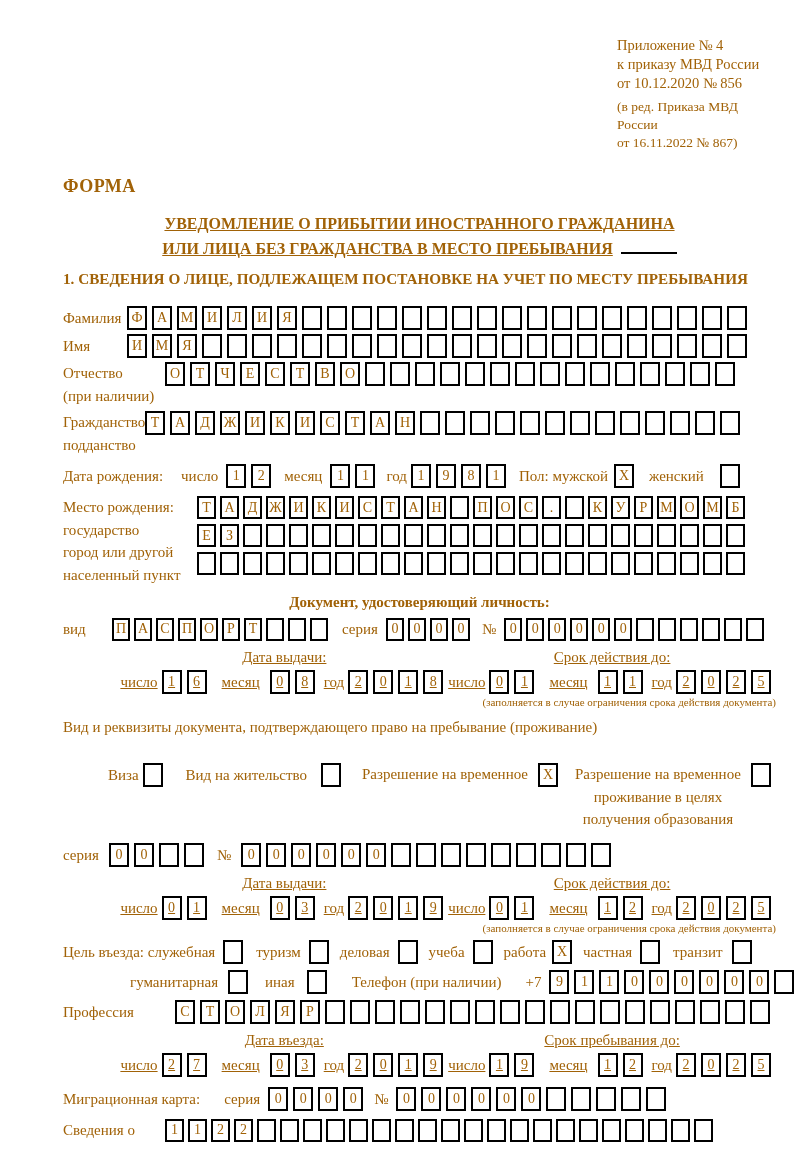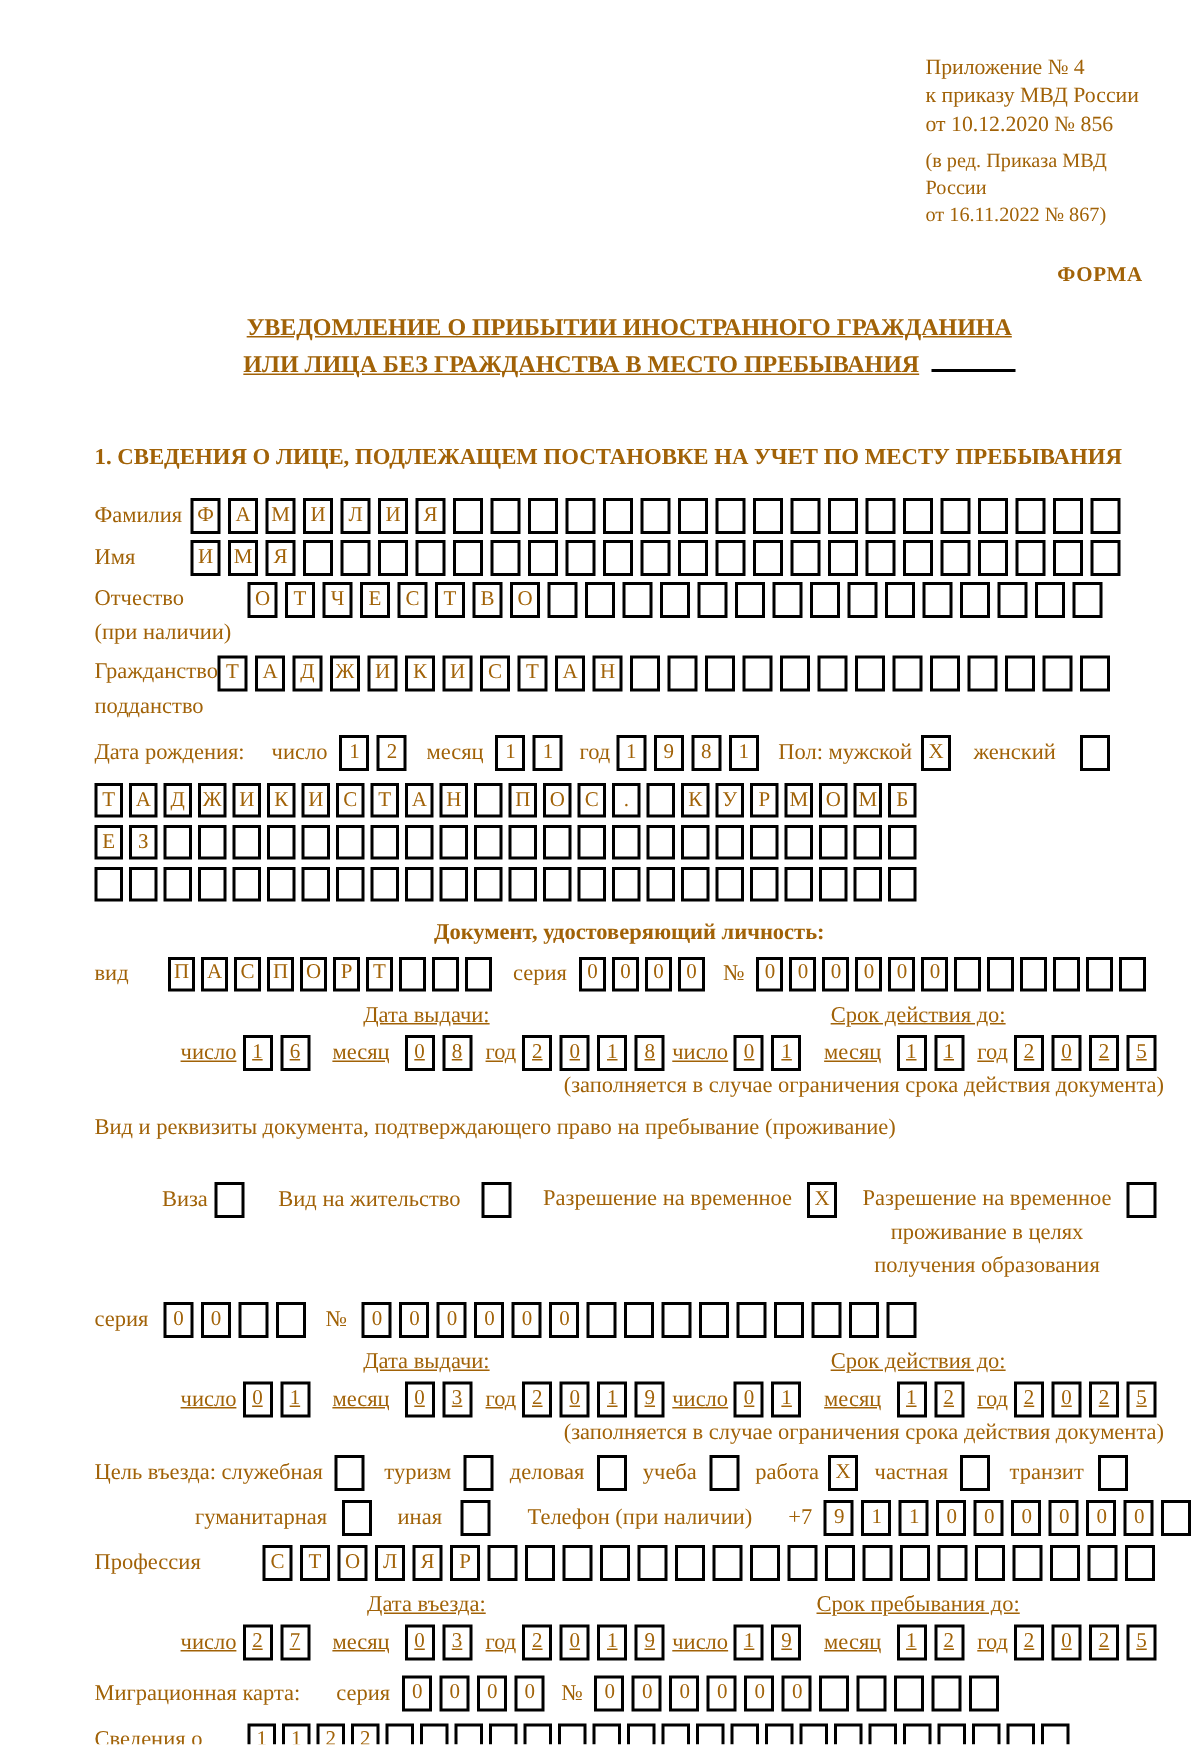--- a/index.html
+++ b/index.html
@@ -4,25 +4,25 @@
 <style>
   html,body { margin:0; padding:0; background:#fff; }
   .page {
     width:800px; height:1163px; box-sizing:border-box;
     padding:36px 24px 16px 63px; background:#fff; color:#a16207;
     font-family:"Liberation Serif","DejaVu Serif",serif; font-size:15px;
     overflow:hidden; position:relative;
   }
   .appendix { margin-left:554px; font-size:14.5px; line-height:1.32; }
   .edition  { margin-left:554px; font-size:13.5px; line-height:1.32; margin-top:5px; }
-  .forma { text-align:right; padding-right:14px; font-weight:bold; font-size:14px;
+  .forma { text-align:left; padding-right:14px; font-weight:bold; font-size:18px;
            margin-top:24px; letter-spacing:.5px; }
   .title { text-align:center; font-weight:bold; font-size:16px; line-height:1.6; margin-top:14px;text-decoration:underline; }
   .blank-line { display:inline-block; width:56px; border-bottom:2px solid #000; height:.9em; margin-left:8px; }
-  .sec-title { font-weight:bold; font-size:15.2px; margin-top:39px; margin-bottom:18px; }
+  .sec-title { font-weight:bold; font-size:15.2px; margin-top:8px; margin-bottom:18px; }
 
   .row { display:flex; align-items:flex-start; margin-bottom:4px; }
   .vcenter { align-items:center; }
   .lbl { flex:none; line-height:24px; }
   .lbl-col { flex:none; line-height:1.5; }
   .lbl-col div { white-space:nowrap; }
   .w64 { width:64px; } .w102 { width:102px; } .w82 { width:82px; } .w134 { width:134px; }
   .cells { display:flex; flex-wrap:nowrap; flex:none; }
   .cell { flex:none; width:20px; height:24px; box-sizing:border-box; border:2px solid #000;
           margin-right:5px; display:flex; align-items:center; justify-content:center;
@@ -31,21 +31,21 @@
   .cells.xs .cell { width:18px; height:23px; margin-right:4px; }
   .cells-col .cells { margin-bottom:5px; }
   .ml4{margin-left:4px}.ml6{margin-left:6px}.ml8{margin-left:8px}.ml10{margin-left:10px}
   .ml12{margin-left:12px}.ml14{margin-left:14px}.ml16{margin-left:16px}.ml18{margin-left:18px}
   .ml20{margin-left:20px}.ml24{margin-left:24px}
   .center-bold { text-align:center; font-weight:bold; margin:8px 0 6px 0; }
   .dates { display:flex; justify-content:flex-end; margin-top:8px;text-decoration:underline; }
   .dgroup { }
   .dtitle { text-align:center; margin-bottom:4px; }
   .dline { display:flex; align-items:center; }
-  .note-right { text-align:right; font-size:15px; margin-top:2px; margin-bottom:6px; }
+  .note-right { text-align:right; font-size:11px; margin-top:2px; margin-bottom:6px; }
   .para { line-height:1.8; margin-top:6px; }
   .permit-row { margin-top:22px; align-items:flex-start;justify-content:flex-end; }
   .multiline { text-align:center; line-height:1.5; flex:none; }
   .mt6{margin-top:6px}.mt8{margin-top:8px}.mt10{margin-top:10px}.mt12{margin-top:12px}
 </style>
 </head>
 <body>
 
 <div class="page">
 
@@ -220,20 +220,26 @@
     <span class="cells ml6">
         <span class="cell">X</span>
       </span>
     <span class="lbl ml10">женский</span>
     <span class="cells ml16">
         <span class="cell"></span>
       </span>
   </div>
 
   <div class="row mt8">
+    <div class="lbl-col w134">
+      <div>Место рождения:</div>
+      <div>государство</div>
+      <div>город или другой</div>
+      <div>населенный пункт</div>
+    </div>
     <div class="cells-col">
       <div class="cells sm">
           <span class="cell">Т</span>
           <span class="cell">А</span>
           <span class="cell">Д</span>
           <span class="cell">Ж</span>
           <span class="cell">И</span>
           <span class="cell">К</span>
           <span class="cell">И</span>
           <span class="cell">С</span>

